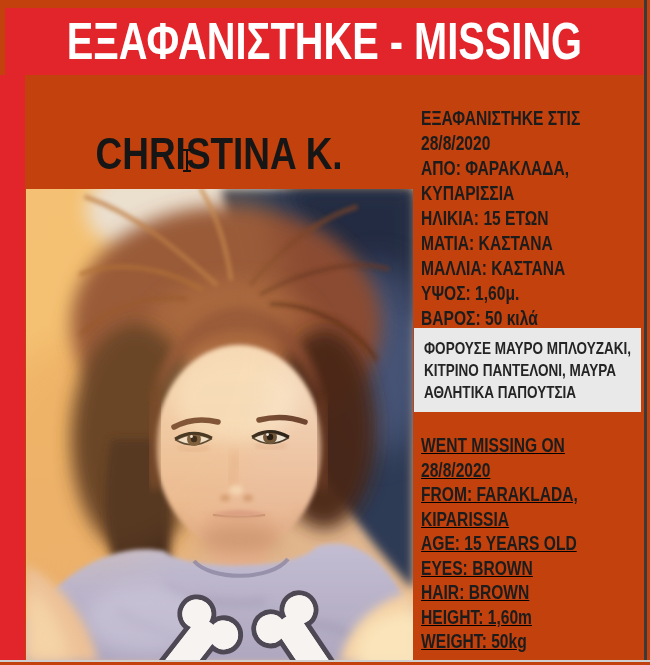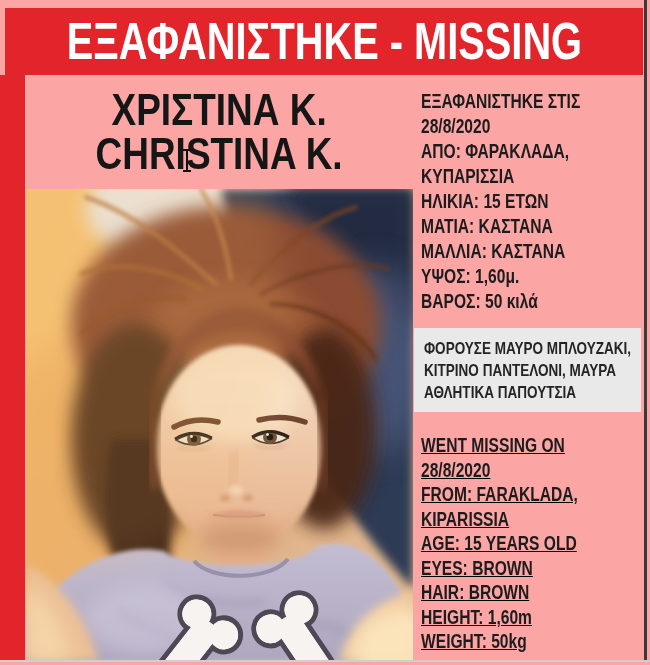--- a/index.html
+++ b/index.html
@@ -1,17 +1,17 @@
 <!DOCTYPE html>
 <html><head>
 <meta charset="utf-8">
 <style>
   html,body{margin:0;padding:0;background:#ffffff;}
   .screen{
-    position:relative;width:650px;height:665px;background:#fca5a5;overflow:hidden;
+    position:relative;width:650px;height:665px;background:#c2410c;overflow:hidden;
     font-family:"Liberation Sans",sans-serif;
   }
   
   .banner{
     position:absolute;left:5px;top:8px;width:638px;height:67px;background:#e2252b;
     display:flex;align-items:center;justify-content:center;
   }
   .banner-text{
     color:#ffffff;font-weight:bold;font-size:51px;white-space:nowrap;
     transform:scaleX(.78);letter-spacing:0;
@@ -32,21 +32,21 @@
     content:"";position:absolute;left:-3px;width:8px;height:2px;background:#101010;
   }
   .ibeam::before{top:0;} .ibeam::after{bottom:0;}
   
   .photo{position:absolute;left:26px;top:189px;width:387px;height:472px;}
   
   .info-line{
     font-weight:bold;color:#1c1c1c;font-size:19.5px;white-space:nowrap;
     transform:scaleX(.8);transform-origin:0 50%;
   }
-  .greek-list{position:absolute;left:421px;top:89px;}
+  .greek-list{position:absolute;left:421px;top:106px;}
   .greek-list .info-line{line-height:25px;}
   .note-block{
     position:absolute;left:414px;top:328px;width:227px;background:#e9e9e9;
     padding:9px 8px 9px 10px;box-sizing:border-box;
   }
   .note-line{
     font-weight:bold;color:#242424;font-size:16.5px;line-height:22px;white-space:nowrap;
     transform:scaleX(.82);transform-origin:0 50%;
   }
   .english-list{position:absolute;left:421px;top:433px;text-decoration:underline;}
@@ -59,21 +59,20 @@
 <body>
 
 <div class="screen">
 
   <div class="banner">
     <span class="banner-text">ΕΞΑΦΑΝΙΣΤΗΚΕ - MISSING</span>
   </div>
 
   <div class="left-bar"></div>
 
-  <div class="name-line name-greek"><span>ΧΡΙΣΤΙΝΑ Κ.</span></div>
   <div class="name-line name-latin"><span>CHRISTINA K.</span></div>
   <div class="ibeam"></div>
 
   <svg class="photo" viewBox="0 0 387 472" role="img">
     <defs>
       <linearGradient id="gBase" x1="0" y1="0" x2="1" y2="1">
         <stop offset="0" stop-color="#e7b079"></stop>
           <stop offset="1" stop-color="#dfb894"></stop>
       </linearGradient>
       <linearGradient id="gFace" x1="0" y1="0" x2="0" y2="1">

